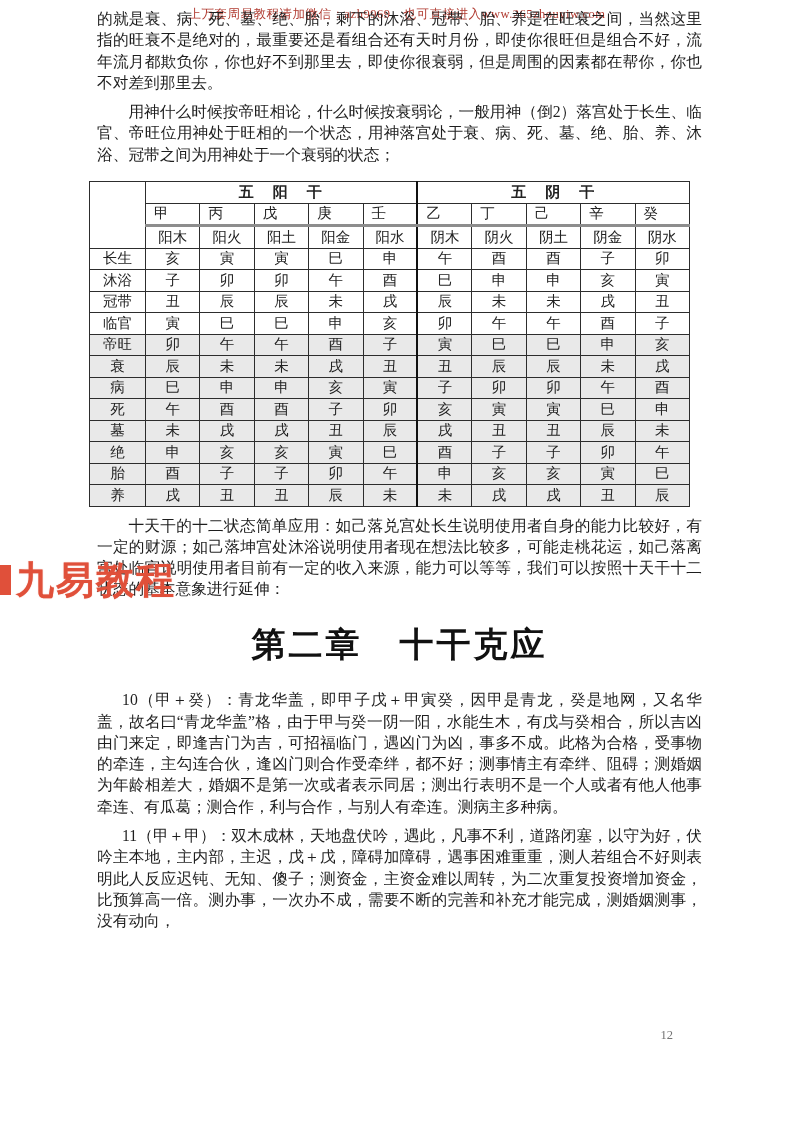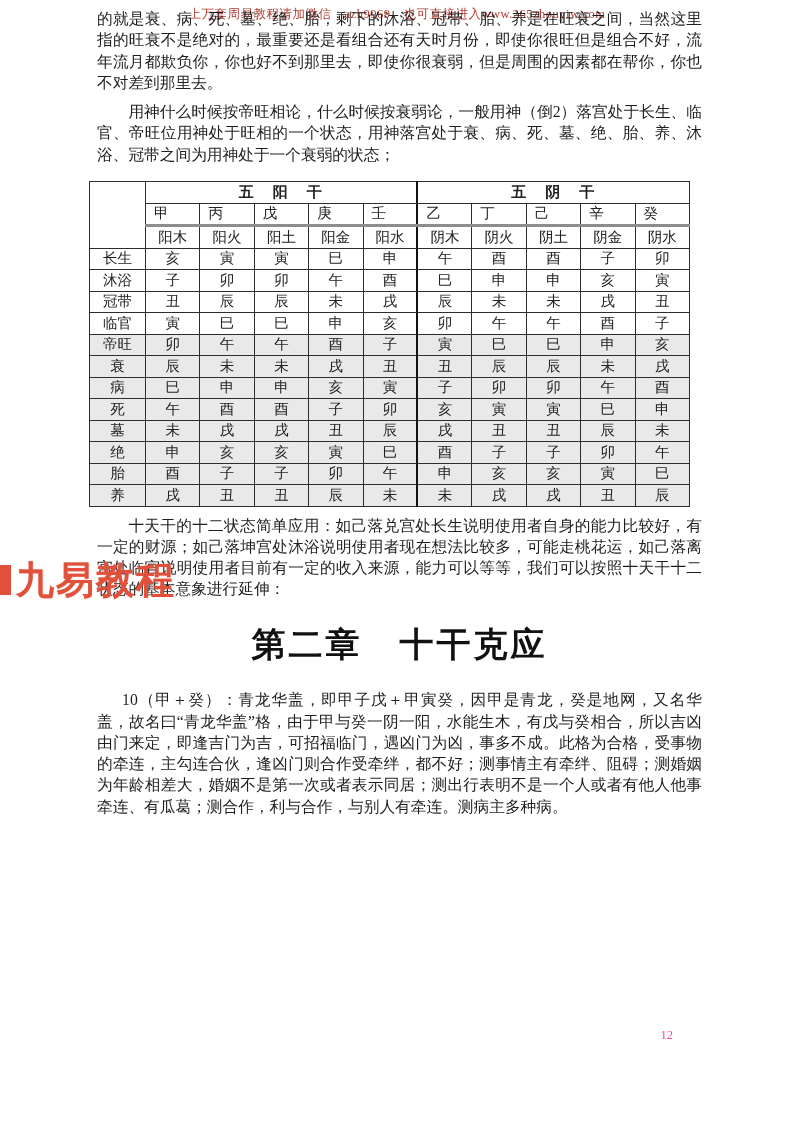--- a/index.html
+++ b/index.html
@@ -92,21 +92,21 @@
   .watermark .bar{
     display:inline-block;
     width:11px;height:30px;
     background:#e0503a;
     margin-right:5px;
   }
   .page-number{
     position:absolute;
     top:1028px;right:121px;
     font-size:12.5px;
-    color:#ec4899;
+    color:#737373;
   }
 </style>
 </head>
 <body>
 
 <div class="page-header">上万套周易教程请加微信：azh9969　也可直接进入www.265zhouyiw.com</div>
 
 <div class="content">
   <p class="p-first">的就是衰、病、死、墓、绝、胎，剩下的沐浴、冠带、胎、养是在旺衰之间，当然这里指的旺衰不是绝对的，最重要还是看组合还有天时月份，即使你很旺但是组合不好，流年流月都欺负你，你也好不到那里去，即使你很衰弱，但是周围的因素都在帮你，你也不对差到那里去。</p>
   <p class="indent mt-sm">用神什么时候按帝旺相论，什么时候按衰弱论，一般用神（倒2）落宫处于长生、临官、帝旺位用神处于旺相的一个状态，用神落宫处于衰、病、死、墓、绝、胎、养、沐浴、冠带之间为用神处于一个衰弱的状态；</p>
@@ -314,20 +314,21 @@
           <td>辰</td>
         </tr>
       </tbody>
   </table>
 
   <p class="indent">十天干的十二状态简单应用：如己落兑宫处长生说明使用者自身的能力比较好，有一定的财源；如己落坤宫处沐浴说明使用者现在想法比较多，可能走桃花运，如己落离宫处临官说明使用者目前有一定的收入来源，能力可以等等，我们可以按照十天干十二状态的基本意象进行延伸：</p>
 
   <h1 class="chapter-title">第二章　十干克应</h1>
 
   <p class="indent-num mt-xs">10（甲＋癸）：青龙华盖，即甲子戊＋甲寅癸，因甲是青龙，癸是地网，又名华盖，故名曰“青龙华盖”格，由于甲与癸一阴一阳，水能生木，有戊与癸相合，所以吉凶由门来定，即逢吉门为吉，可招福临门，遇凶门为凶，事多不成。此格为合格，受事物的牵连，主勾连合伙，逢凶门则合作受牵绊，都不好；测事情主有牵绊、阻碍；测婚姻为年龄相差大，婚姻不是第一次或者表示同居；测出行表明不是一个人或者有他人他事牵连、有瓜葛；测合作，利与合作，与别人有牵连。测病主多种病。</p>
+  <p class="indent-num">11（甲＋甲）：双木成林，天地盘伏吟，遇此，凡事不利，道路闭塞，以守为好，伏吟主本地，主内部，主迟，戊＋戊，障碍加障碍，遇事困难重重，测人若组合不好则表明此人反应迟钝、无知、傻子；测资金，主资金难以周转，为二次重复投资增加资金，比预算高一倍。测办事，一次办不成，需要不断的完善和补充才能完成，测婚姻测事，没有动向，</p>
 </div>
 
 <div class="watermark">
   <span class="bar"></span>
   <span>九易教程</span>
 </div>
 
 <div class="page-number">12</div>
 
 </body></html>

